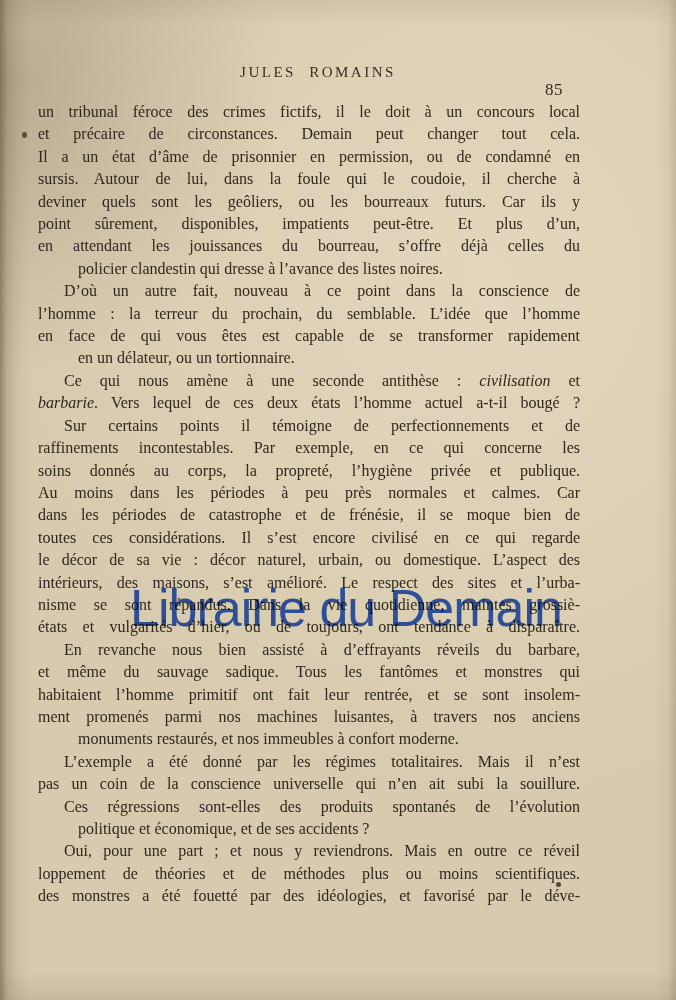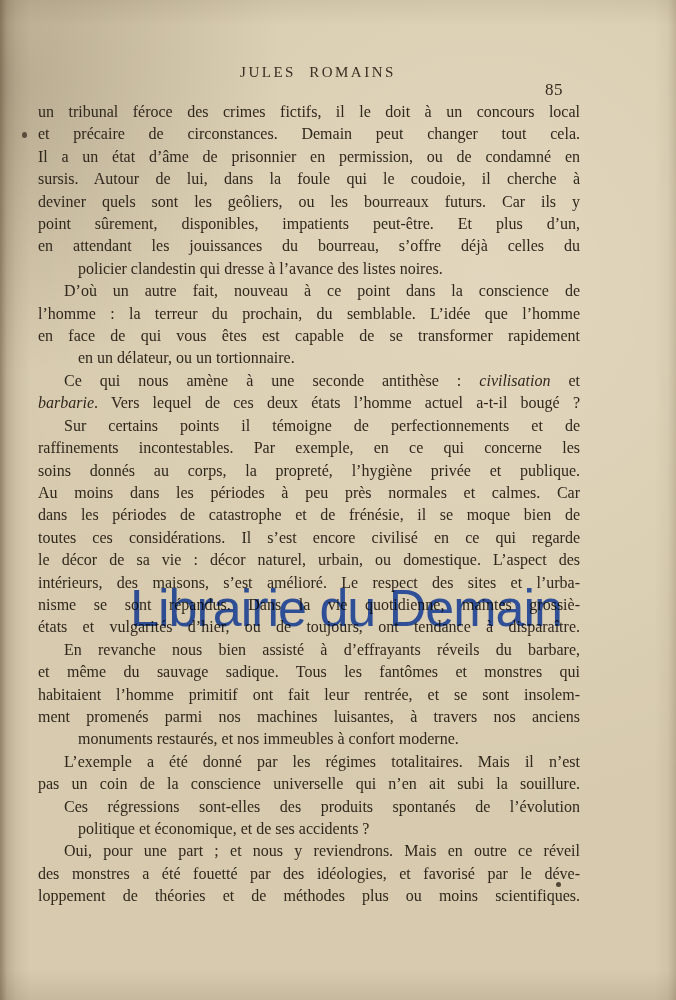--- a/index.html
+++ b/index.html
@@ -87,22 +87,22 @@
       <div class="line ind">En revanche nous bien assisté à d’effrayants réveils du barbare,</div>
       <div class="line">et même du sauvage sadique. Tous les fantômes et monstres qui</div>
       <div class="line">habitaient l’homme primitif ont fait leur rentrée, et se sont insolem-</div>
       <div class="line">ment promenés parmi nos machines luisantes, à travers nos anciens</div>
       <div class="line end">monuments restaurés, et nos immeubles à confort moderne.</div>
       <div class="line ind">L’exemple a été donné par les régimes totalitaires. Mais il n’est</div>
       <div class="line">pas un coin de la conscience universelle qui n’en ait subi la souillure.</div>
       <div class="line ind">Ces régressions sont-elles des produits spontanés de l’évolution</div>
       <div class="line end">politique et économique, et de ses accidents ?</div>
       <div class="line ind">Oui, pour une part ; et nous y reviendrons. Mais en outre ce réveil</div>
+      <div class="line">loppement de théories et de méthodes plus ou moins scientifiques.</div>
       <div class="line">des monstres a été fouetté par des idéologies, et favorisé par le déve-</div>
-      <div class="line">loppement de théories et de méthodes plus ou moins scientifiques.</div>
     </div>
 
   <div class="watermark" id="watermark" style="color: rgb(43, 88, 213);">Librairie du Demain</div>
 
   <div class="speck speck1"></div>
   <div class="speck speck2"></div>
 
 </div>
 
 </body></html>

